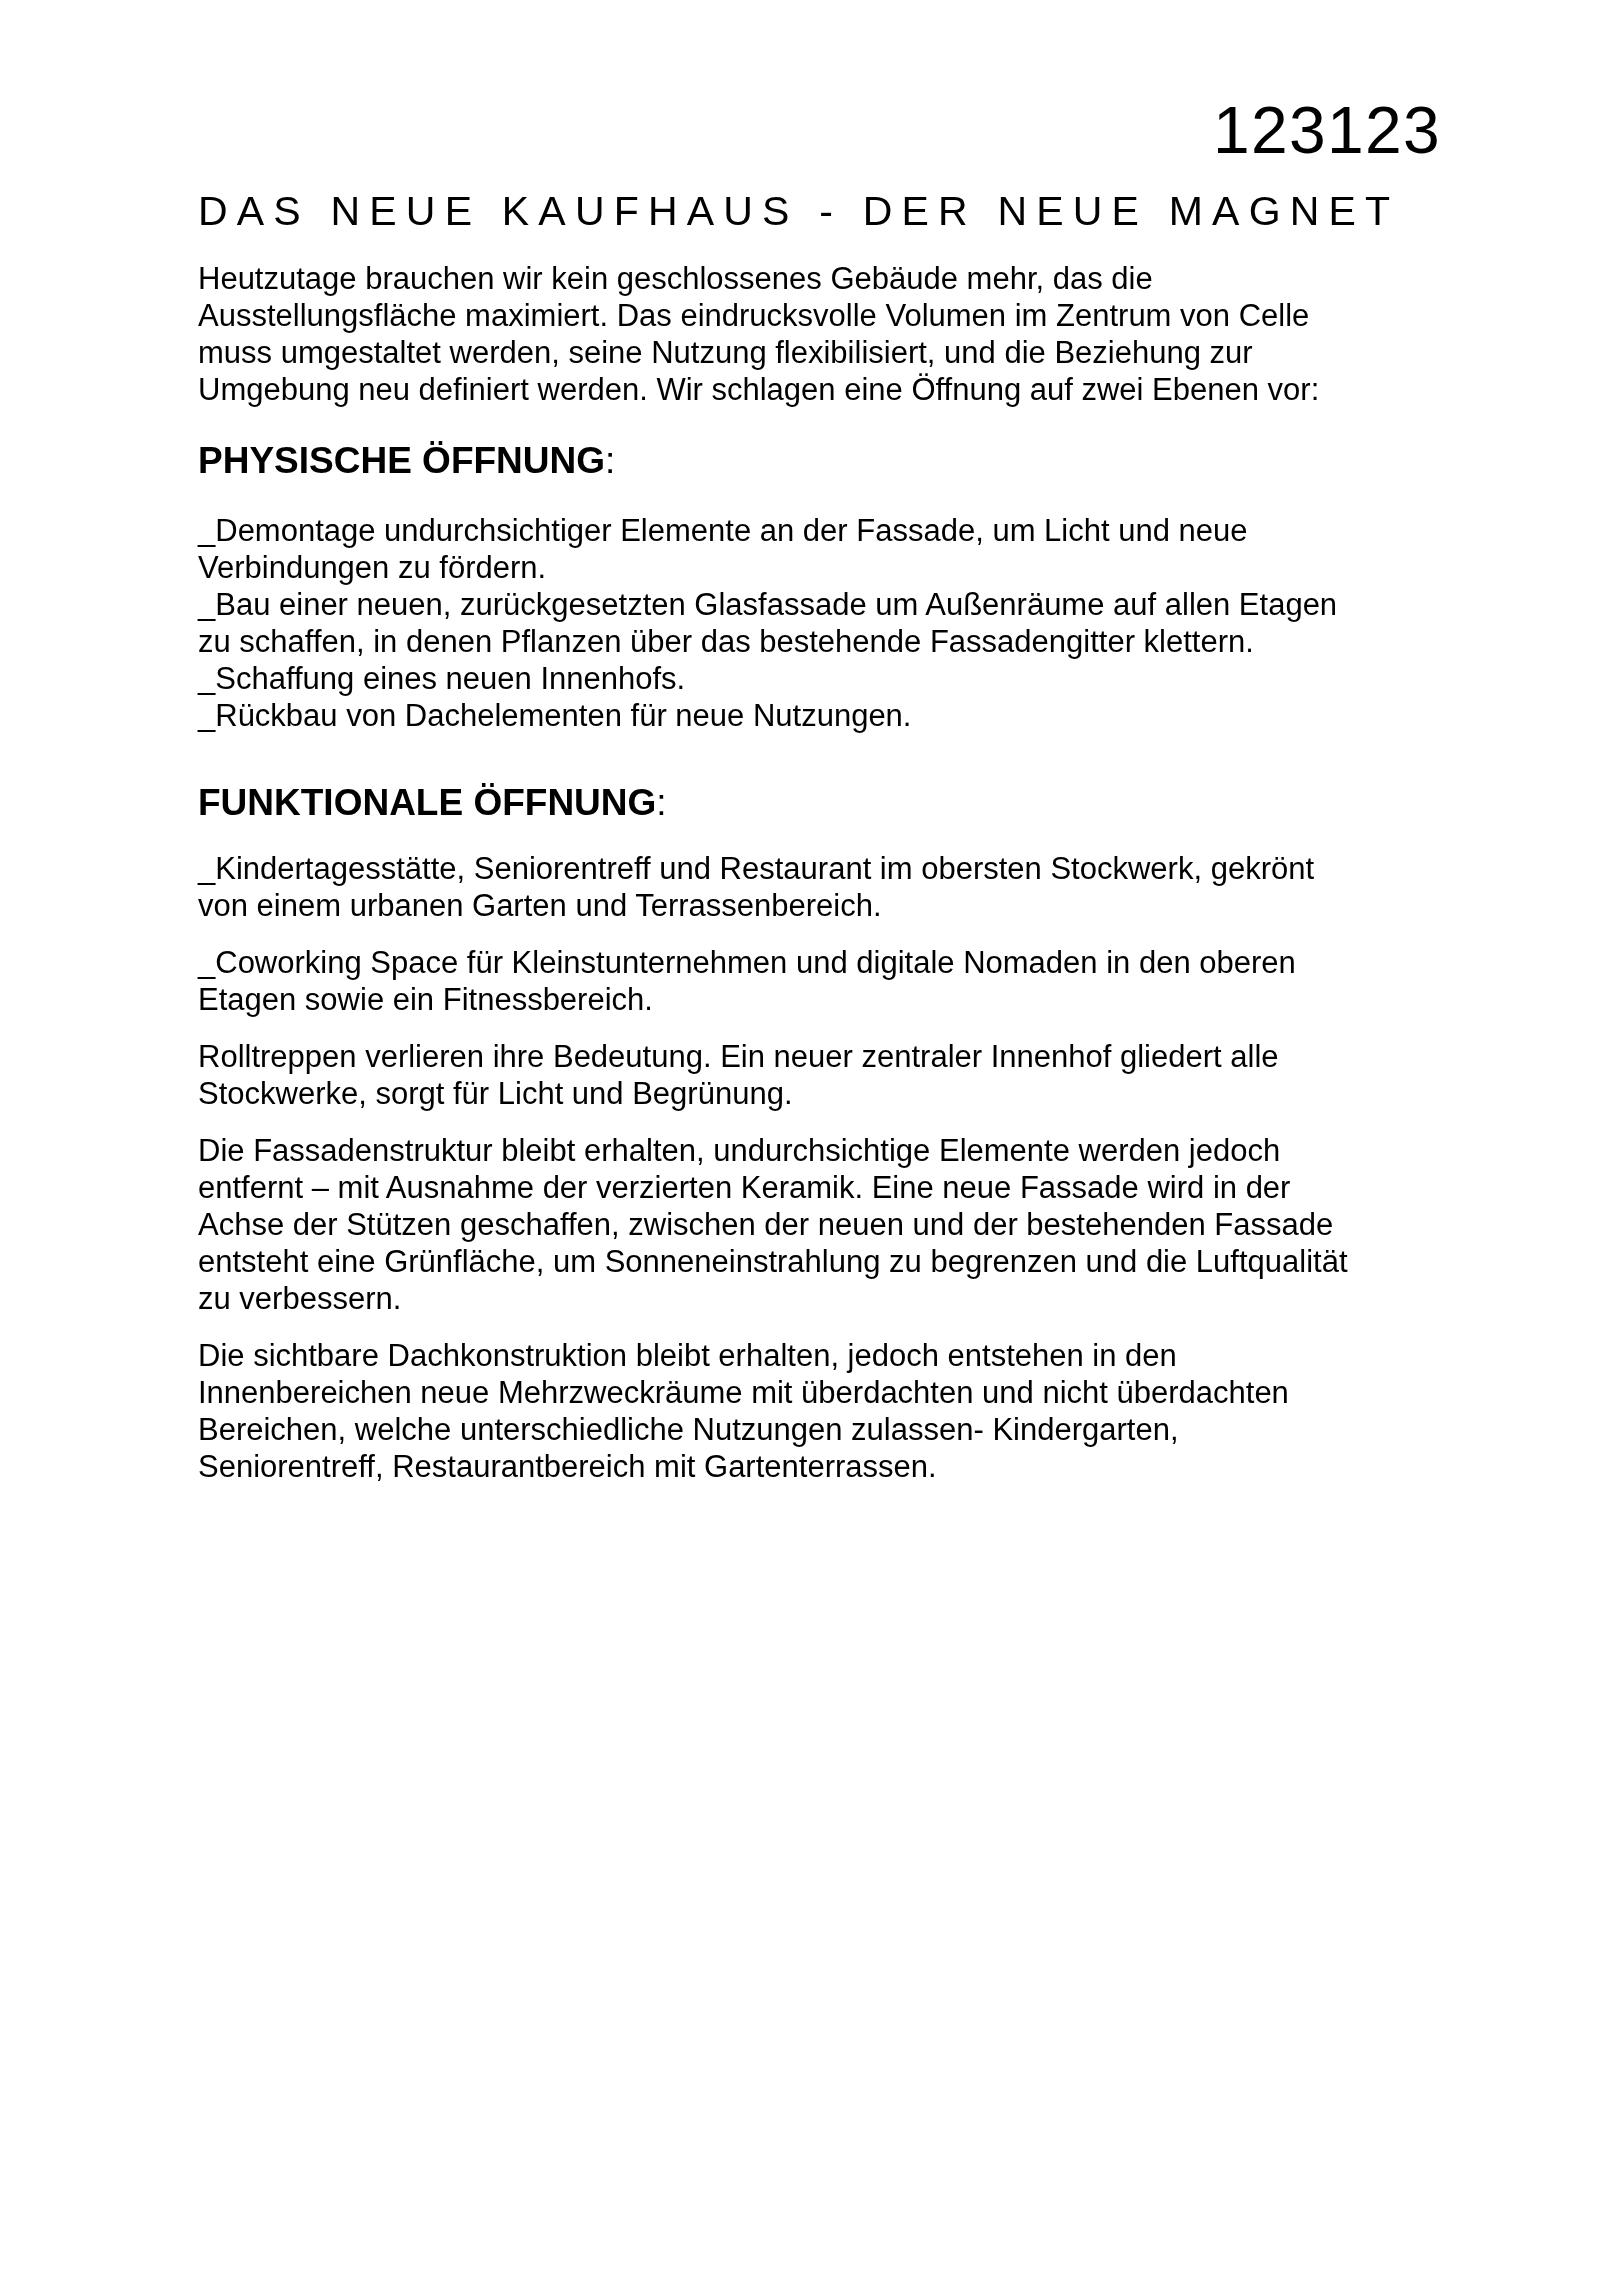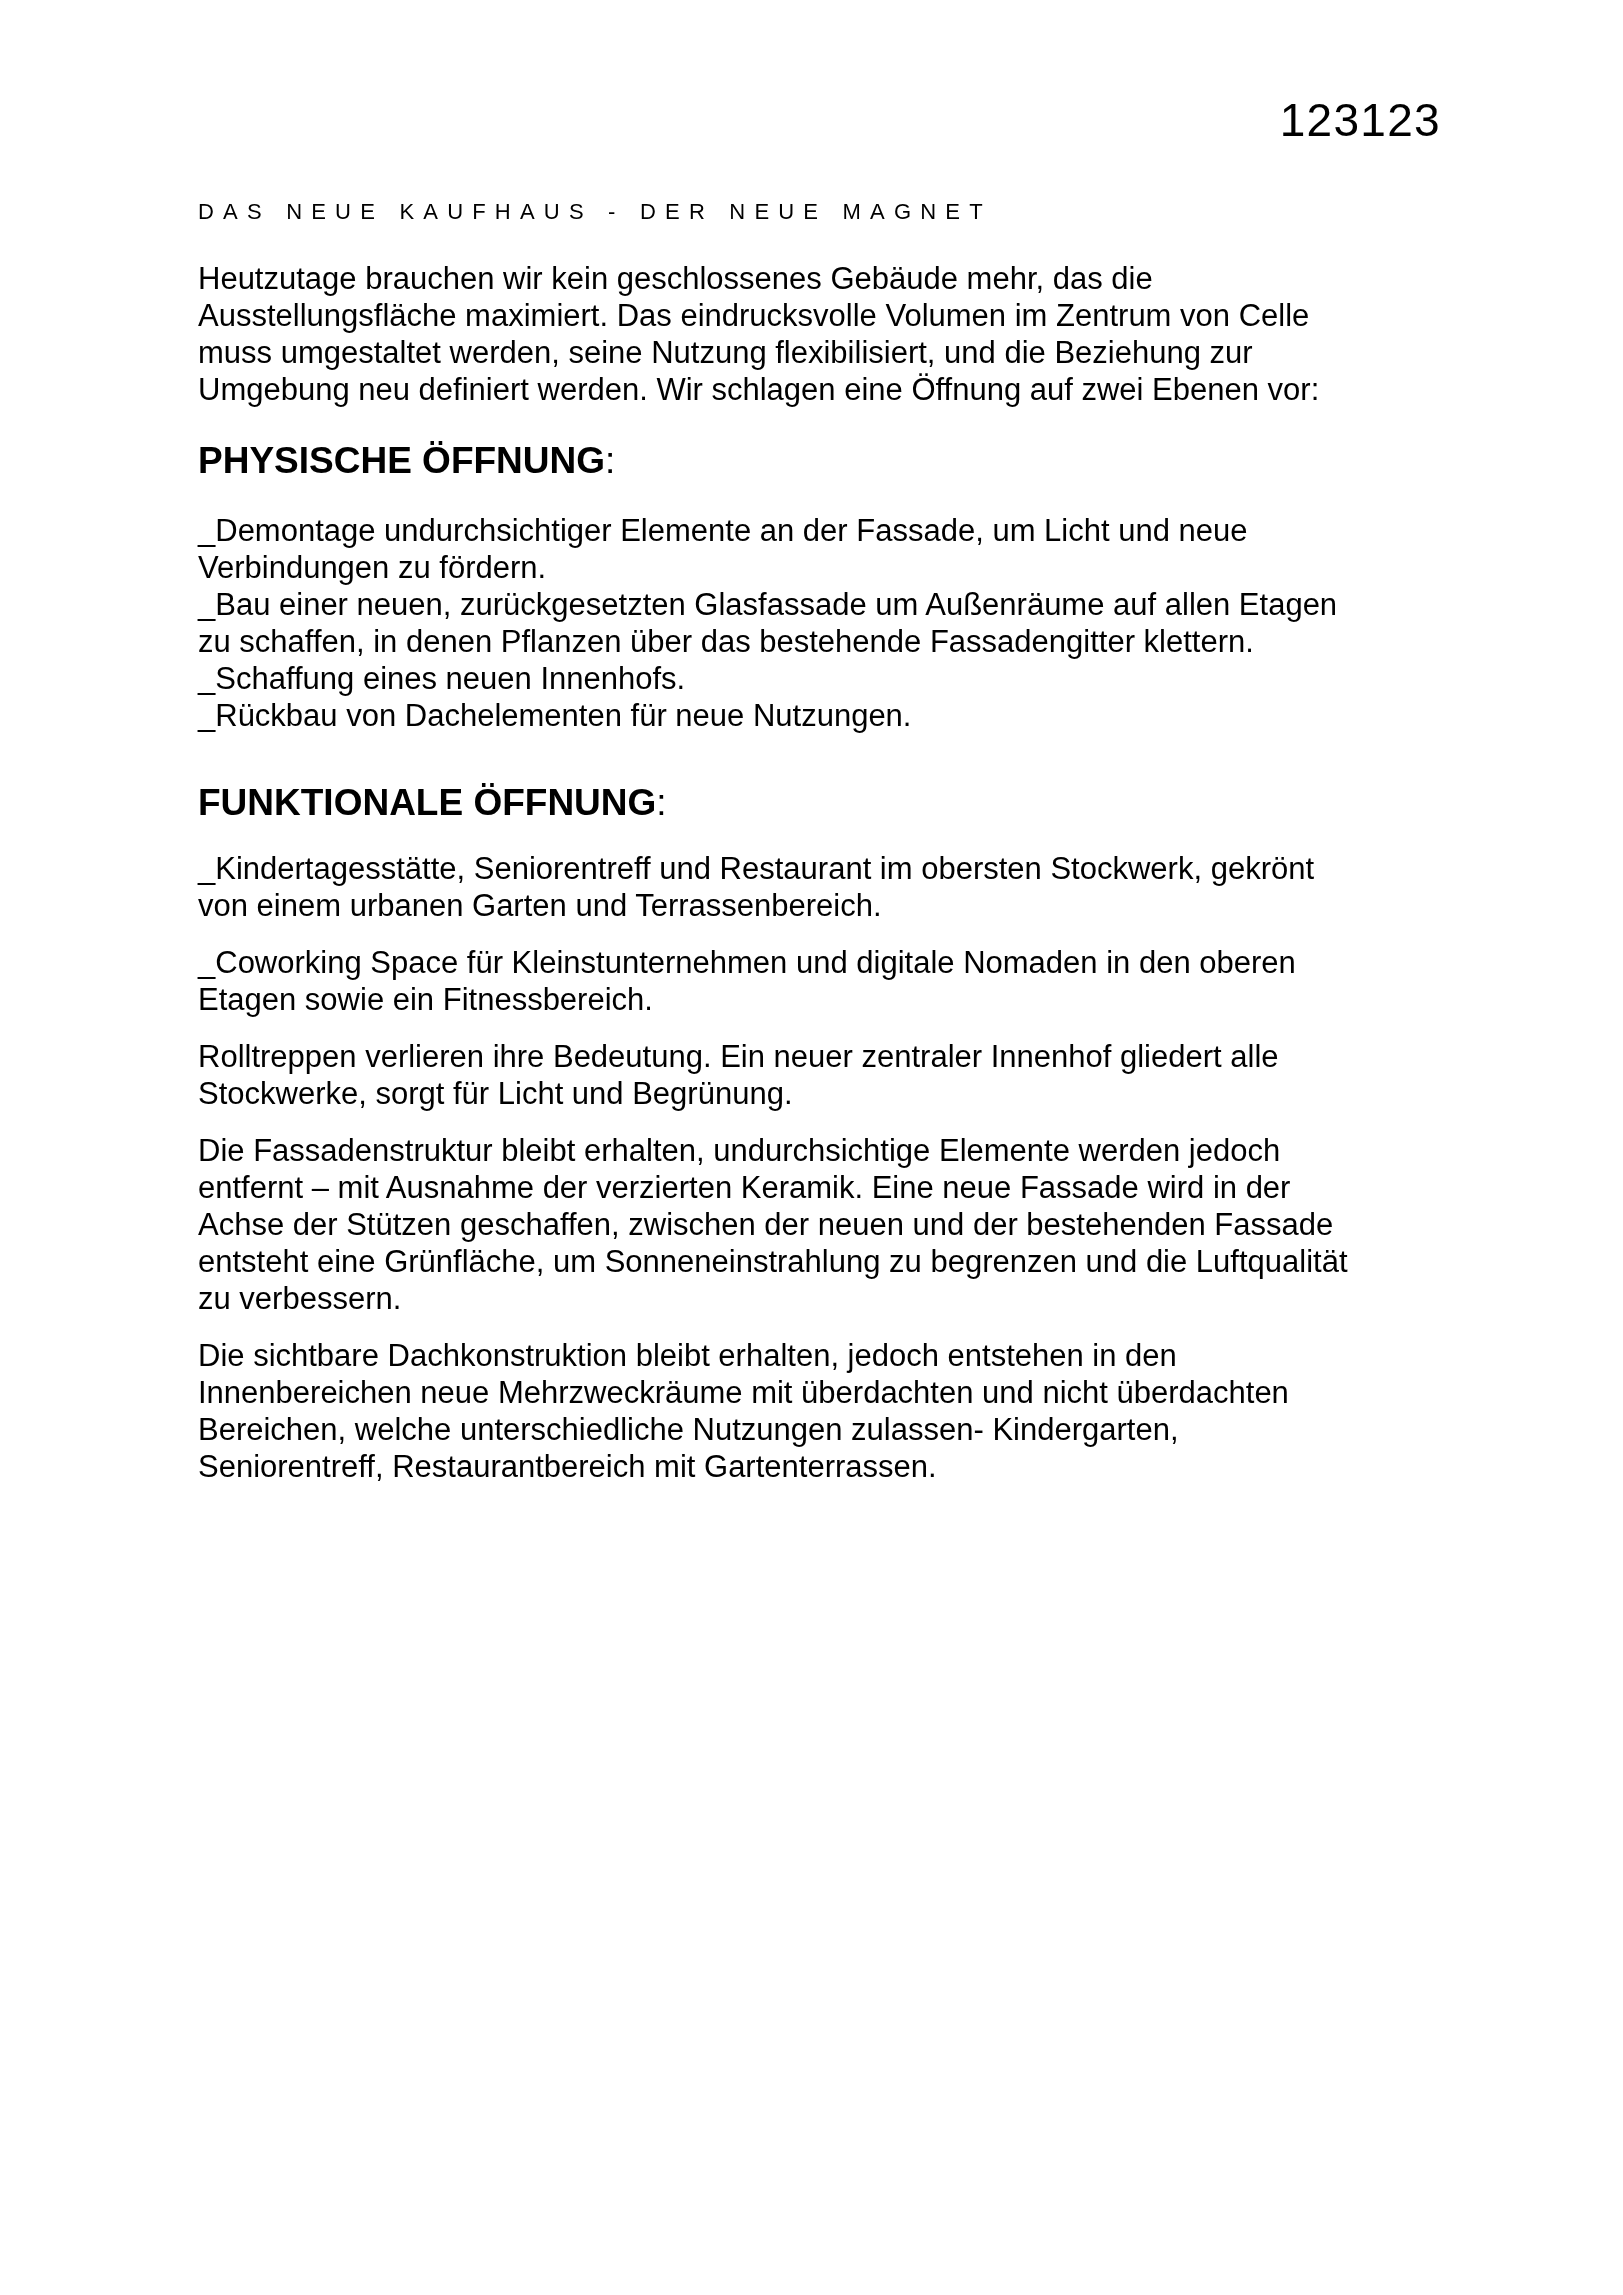--- a/index.html
+++ b/index.html
@@ -17,32 +17,32 @@
     position: relative;
     width: 1623px;
     height: 2295px;
     overflow: hidden;
     background: #ffffff;
   }
   .page-number {
     position: absolute;
     top: 97px;
     right: 182px;
-    font-size: 46px;
+    font-size: 66px;
     line-height: 1;
     letter-spacing: 1.3px;
     white-space: nowrap;
   }
   .content {
     padding: 193px 157px 0 198px;
     font-size: 31px;
     line-height: 37px;
   }
   .title {
-    font-size: 22px;
+    font-size: 41px;
     line-height: 37px;
     letter-spacing: 9.2px;
     white-space: nowrap;
     font-weight: normal;
   }
   .intro {
     margin-top: 30px;
     white-space: pre-line;
   }
   .section-heading {

